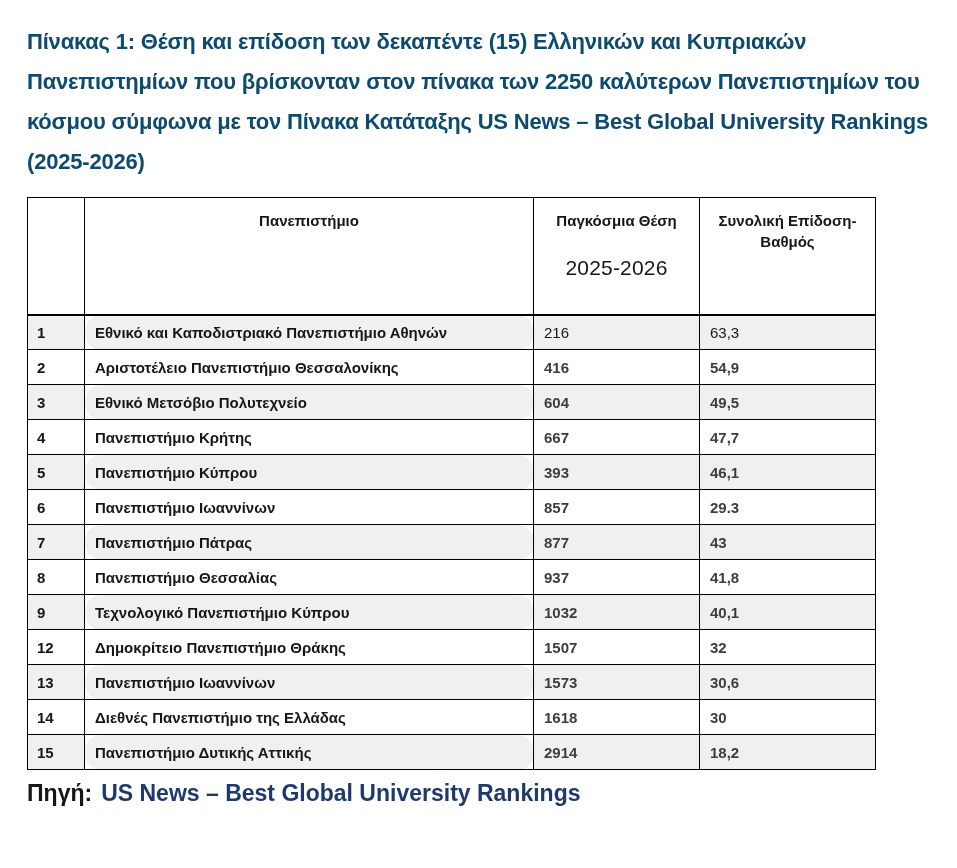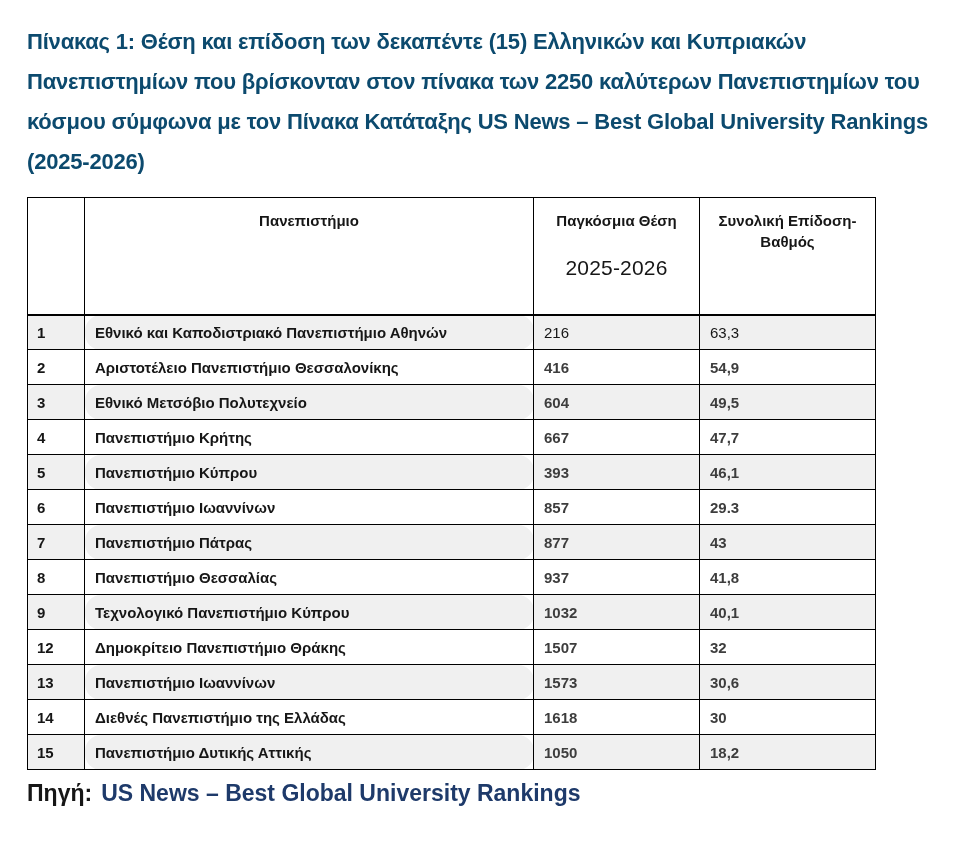--- a/index.html
+++ b/index.html
@@ -177,21 +177,21 @@
       </tr>
       <tr>
         <td class="rank">14</td>
         <td class="univ">Διεθνές Πανεπιστήμιο της Ελλάδας</td>
         <td class="pos">1618</td>
         <td class="score">30</td>
       </tr>
       <tr>
         <td class="rank">15</td>
         <td class="univ">Πανεπιστήμιο Δυτικής Αττικής</td>
-        <td class="pos">1050</td>
+        <td class="pos">2914</td>
         <td class="score">18,2</td>
       </tr>
     </tbody>
   </table>
 
   <p class="source">
     <span>Πηγή:</span><a class="source-link">US News – Best Global University Rankings</a>
   </p>
 
 </div>

